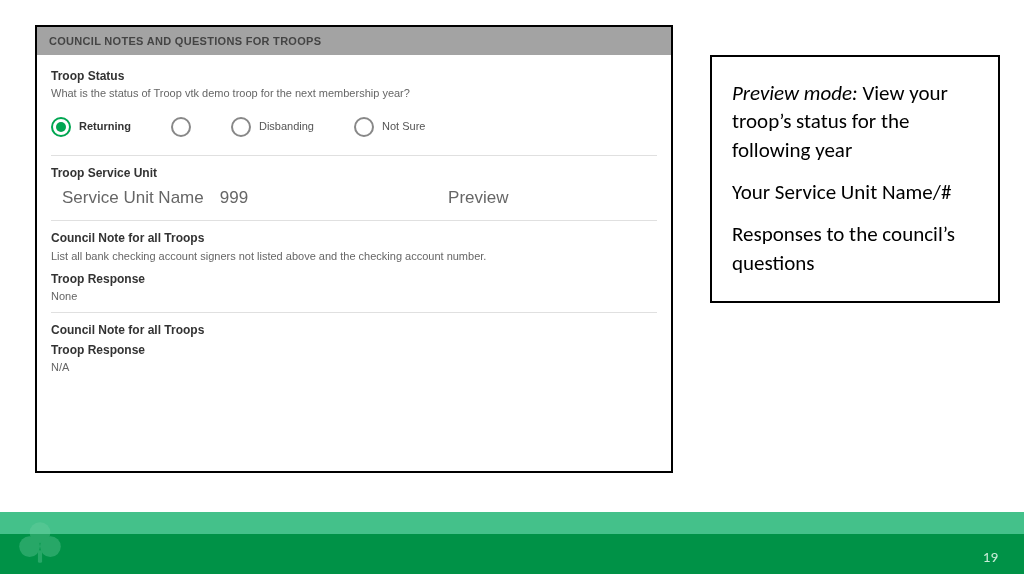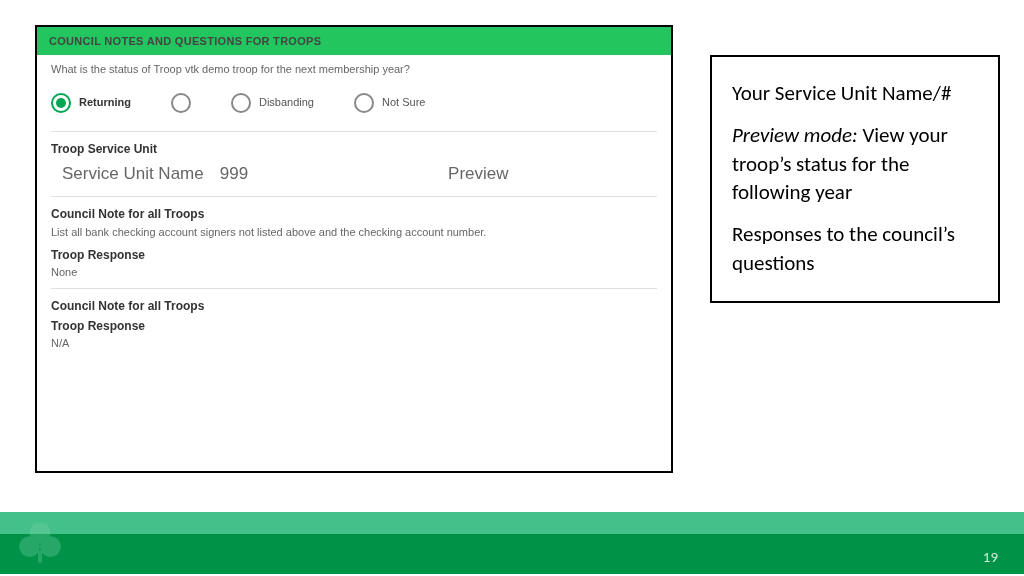--- a/index.html
+++ b/index.html
@@ -15,21 +15,21 @@
     position: absolute;
     left: 35px;
     top: 25px;
     width: 638px;
     height: 448px;
     border: 2px solid #000;
     background: #fff;
     overflow: hidden;
   }
   .form-header {
-    background: #22c55e;
+    background: #a3a3a3;
     padding: 8px 12px;
     font-size: 11px;
     font-weight: bold;
     color: #444;
     letter-spacing: 0.3px;
   }
   .form-body {
     padding: 8px 14px 10px 14px;
     font-size: 11px;
     color: #555;
@@ -151,20 +151,21 @@
     font-family: Calibri, Arial, sans-serif;
   }
 </style>
 </head>
 <body>
 
 <div class="form-panel">
   <div class="form-header">COUNCIL NOTES AND QUESTIONS FOR TROOPS</div>
   <div class="form-body">
 
+    <div class="section-label">Troop Status</div>
     <div class="question">What is the status of Troop vtk demo troop for the next membership year?</div>
 
     <div class="radio-row">
       <div class="radio-item">
         <div class="radio-outer selected">
             <div class="radio-inner"></div>
           </div>
         <div class="radio-label bold">Returning</div>
       </div>
       <div class="radio-item">
@@ -202,24 +203,24 @@
 
     <hr class="divider">
 
     <div class="section-label">Council Note for all Troops</div>
     <div class="section-label">Troop Response</div>
     <div class="response-val">N/A</div>
   </div>
 </div>
 
 <div class="callout">
-  <p>Your Service Unit Name/#</p>
   <p>
     <span class="lead">Preview mode: </span><span>View your troop’s status for the following year</span>
   </p>
+  <p>Your Service Unit Name/#</p>
   <p>Responses to the council’s questions</p>
 </div>
 
 <div class="footer-bar">
   <div class="footer-main"></div>
   <svg class="trefoil" viewBox="0 0 100 100">
     <g fill="#6FD0A3">
       <circle cx="50" cy="28" r="20"></circle>
       <circle cx="30" cy="55" r="20"></circle>
       <circle cx="70" cy="55" r="20"></circle>

